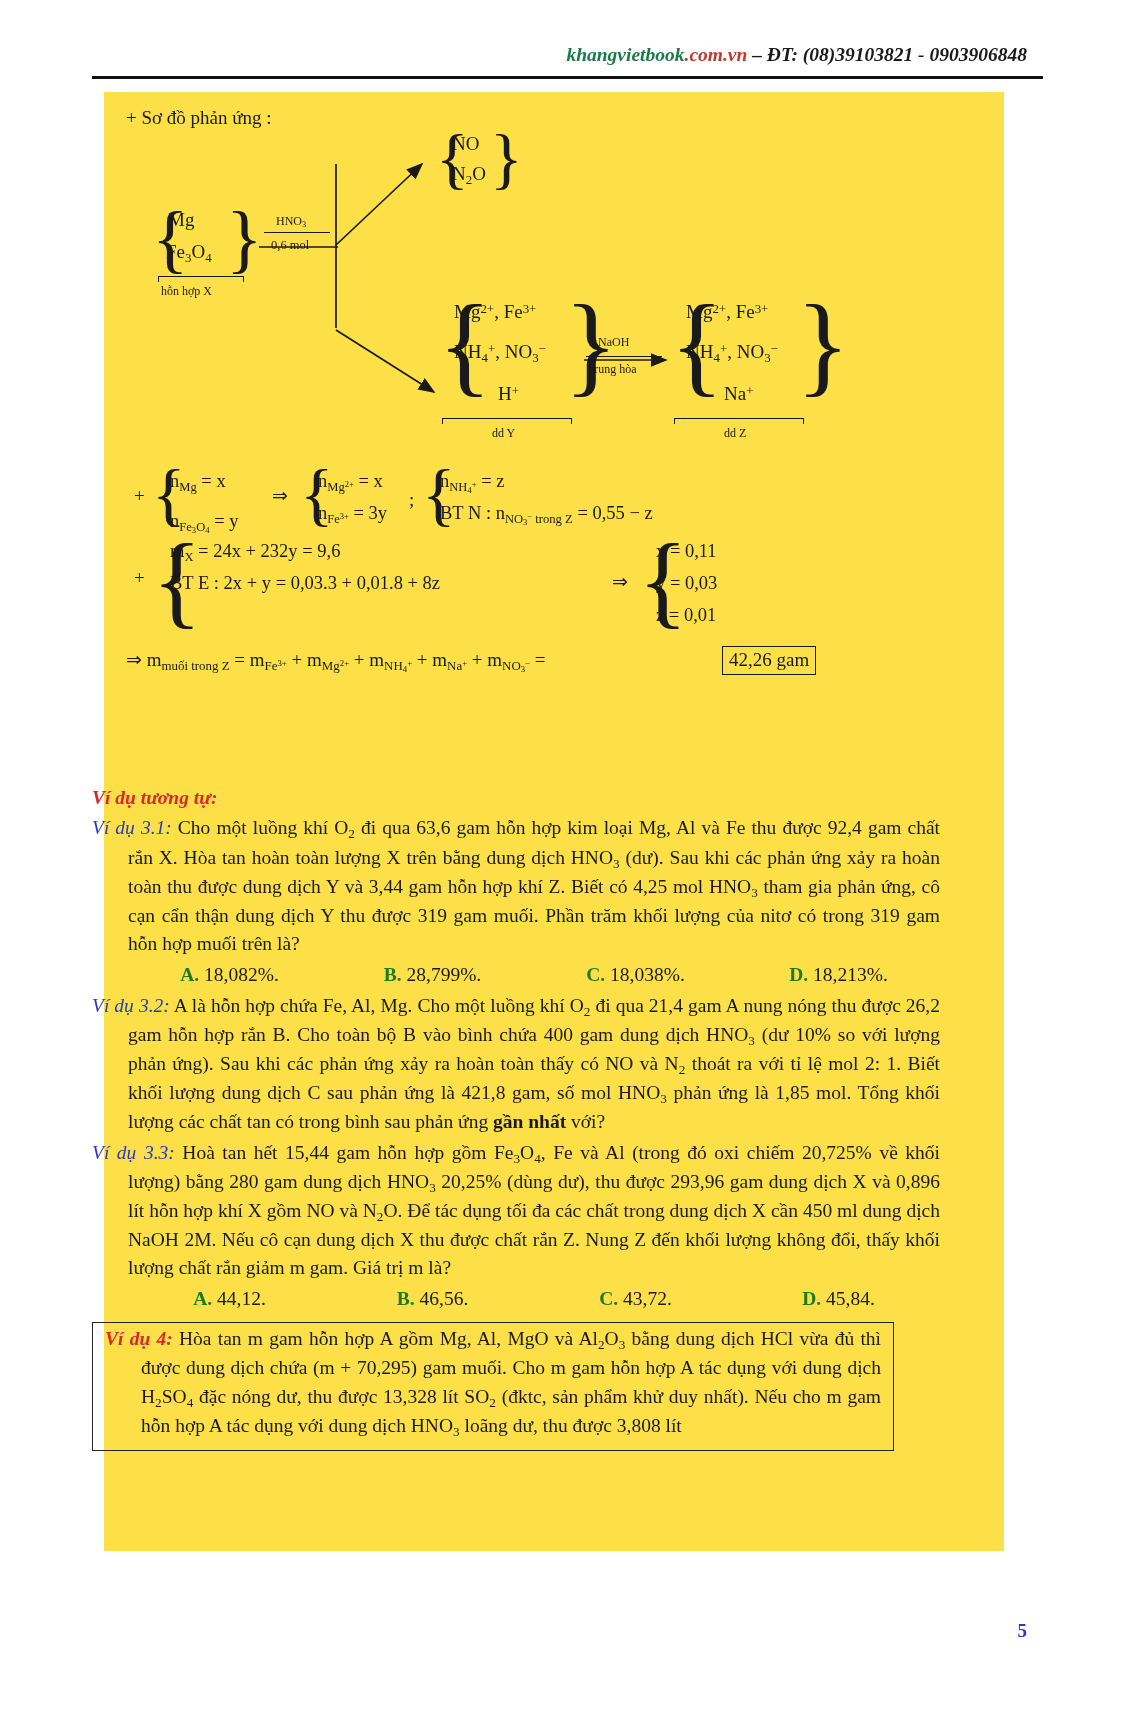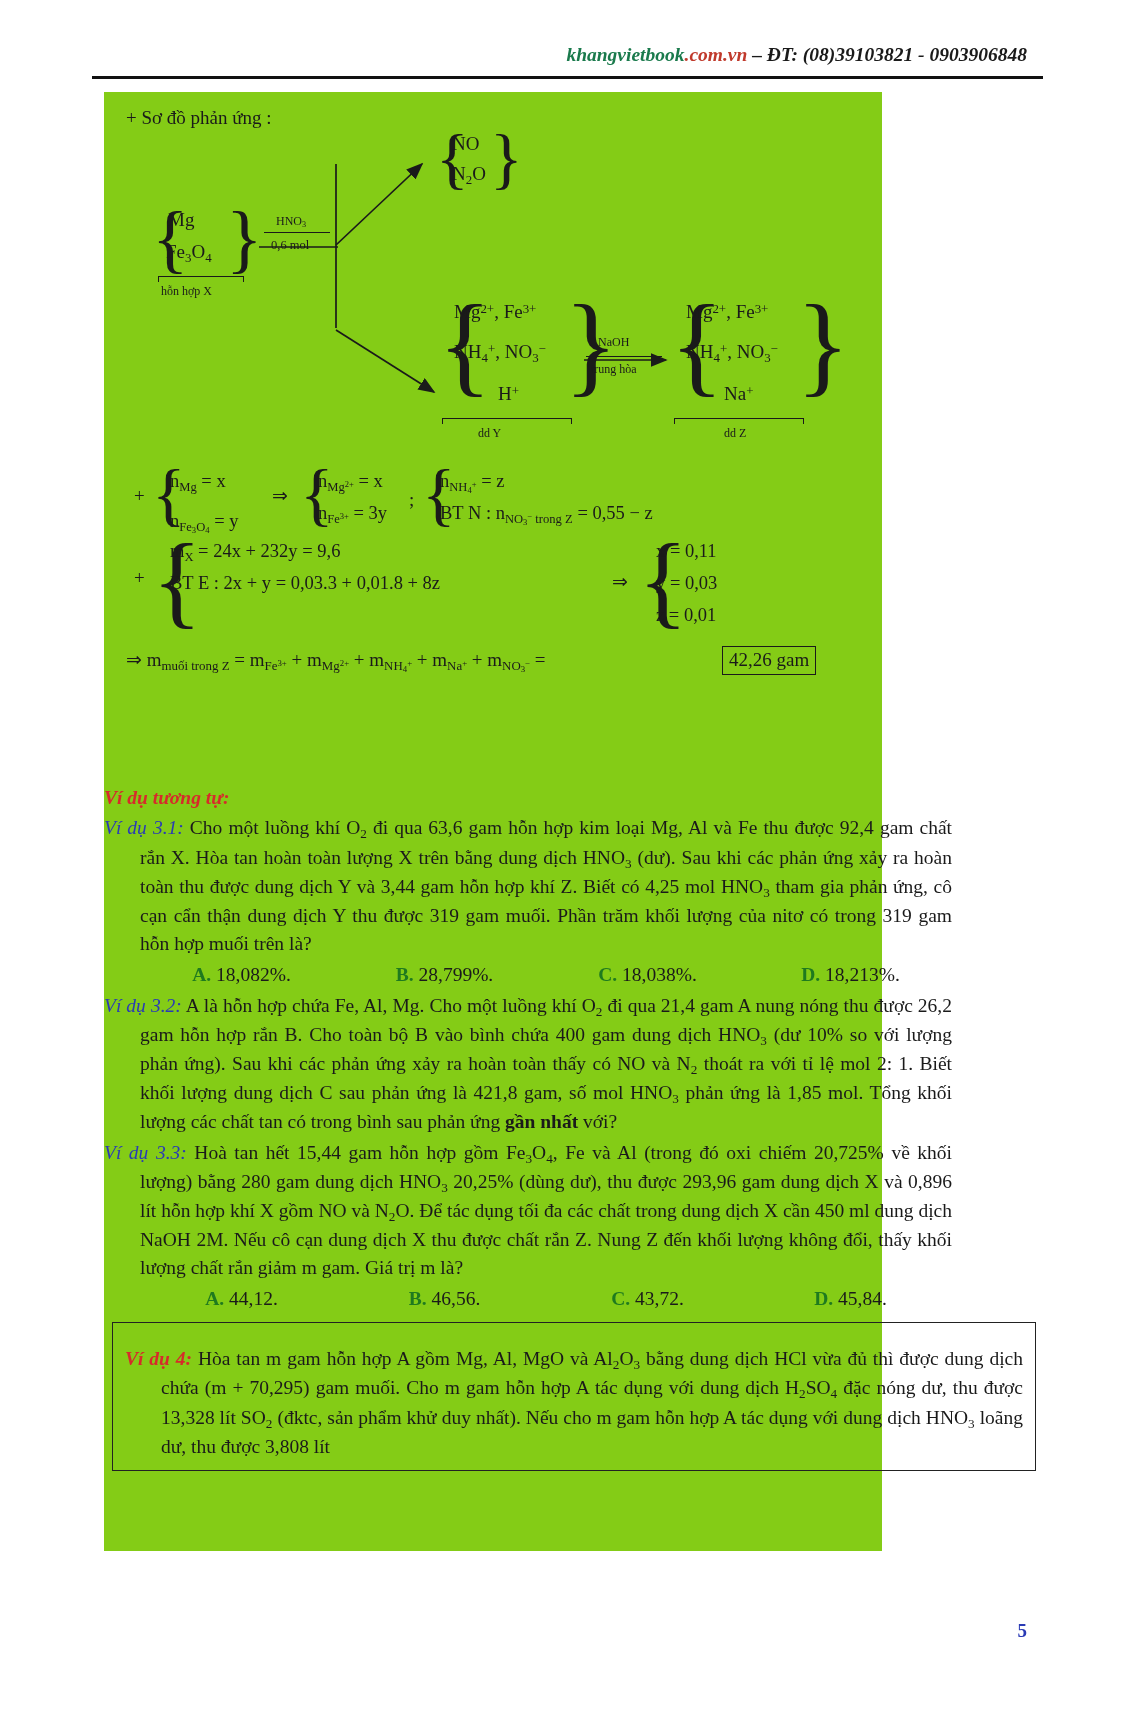--- a/index.html
+++ b/index.html
@@ -33,23 +33,23 @@
     position: absolute;
     top: 76px; left: 92px; right: 92px;
     height: 3px;
     background: #111;
   }
 
   
   .panel {
     position: absolute;
     top: 92px; left: 104px;
-    width: 778px;
+    width: 900px;
     height: 1459px;
-    background: #84cc16;
+    background: #fde047;
     border: 0;
   }
 
   
   .diagram {
     position: relative;
     width: 830px;
     height: 600px;
   }
   .lbl {
@@ -81,21 +81,21 @@
     border-left: 1.3px solid #1a1a1a;
     border-right: 1.3px solid #1a1a1a;
     height: 6px;
   }
 
   svg.arrows { position: absolute; top: 0; left: 0; overflow: visible; }
 
   
   .body {
     position: absolute;
-    left: 104px;
+    left: 92px;
     width: 848px;
     top: 784px;
     font-size: 19.5px;
     line-height: 1.46;
   }
   .ex-head {
     color: #2a3bb5;
     font-style: italic;
     font-weight: normal;
   }
@@ -118,24 +118,24 @@
     text-align: center;
   }
   .answers .ans { width: 205px; }
   .answers.center .ans { width: 200px; }
   .ansL { color: #1f7a1f; font-weight: bold; }
   .bold { font-weight: bold; }
 
   
   .box4 {
     border: 1.6px solid #222;
-    padding: 22px 12px 9px 12px;
+    padding: 2px 12px 9px 12px;
     margin-top: 9px;
-    margin-left: 8px;
-    width: 924px;
+    margin-left: 0px;
+    width: 802px;
   }
 
   .subtitle-red {
     color: #d62b2b;
     font-style: italic;
     font-weight: bold;
     font-size: 19.5px;
     margin: 0 0 2px 0;
   }
 
@@ -202,21 +202,21 @@
     <div class="brace" style="left:386px; top:32px; font-size:68px;">}</div>
     <div class="lbl t19" style="left:348px; top:40px;">NO</div>
     <div class="lbl t19" style="left:348px; top:70px;">N<sub>2</sub>O</div>
 
     <div class="brace" style="left:334px; top:196px; font-size:112px;">{</div>
     <div class="brace" style="left:460px; top:196px; font-size:112px;">}</div>
     <div class="lbl t19" style="left:350px; top:208px;">Mg<sup>2+</sup>, Fe<sup>3+</sup></div>
     <div class="lbl t19" style="left:350px; top:248px;">NH<sub>4</sub><sup>+</sup>, NO<sub>3</sub><sup>−</sup></div>
     <div class="lbl t19" style="left:394px; top:290px;">H<sup>+</sup></div>
     <div class="ubrace" style="left:338px; top:326px; width:130px;"></div>
-    <div class="lbl t11" style="left:374px; top:334px;font-family:Liberation Serif, serif;">dd Y</div>
+    <div class="lbl t11" style="left:388px; top:334px;font-family:Liberation Serif, serif;">dd Y</div>
 
     <div class="lbl t11" style="left:494px; top:243px;">NaOH</div>
     <div class="lbl t11" style="left:487px; top:270px;">trung hòa</div>
     <div style="position:absolute; left:482px; top:264px; width:76px; height:1.4px; background:#1a1a1a;"></div>
 
     <div class="brace" style="left:566px; top:196px; font-size:112px;">{</div>
     <div class="brace" style="left:692px; top:196px; font-size:112px;">}</div>
     <div class="lbl t19" style="left:582px; top:208px;">Mg<sup>2+</sup>, Fe<sup>3+</sup></div>
     <div class="lbl t19" style="left:582px; top:248px;">NH<sub>4</sub><sup>+</sup>, NO<sub>3</sub><sup>−</sup></div>
     <div class="lbl t19" style="left:620px; top:290px;">Na<sup>+</sup></div>

